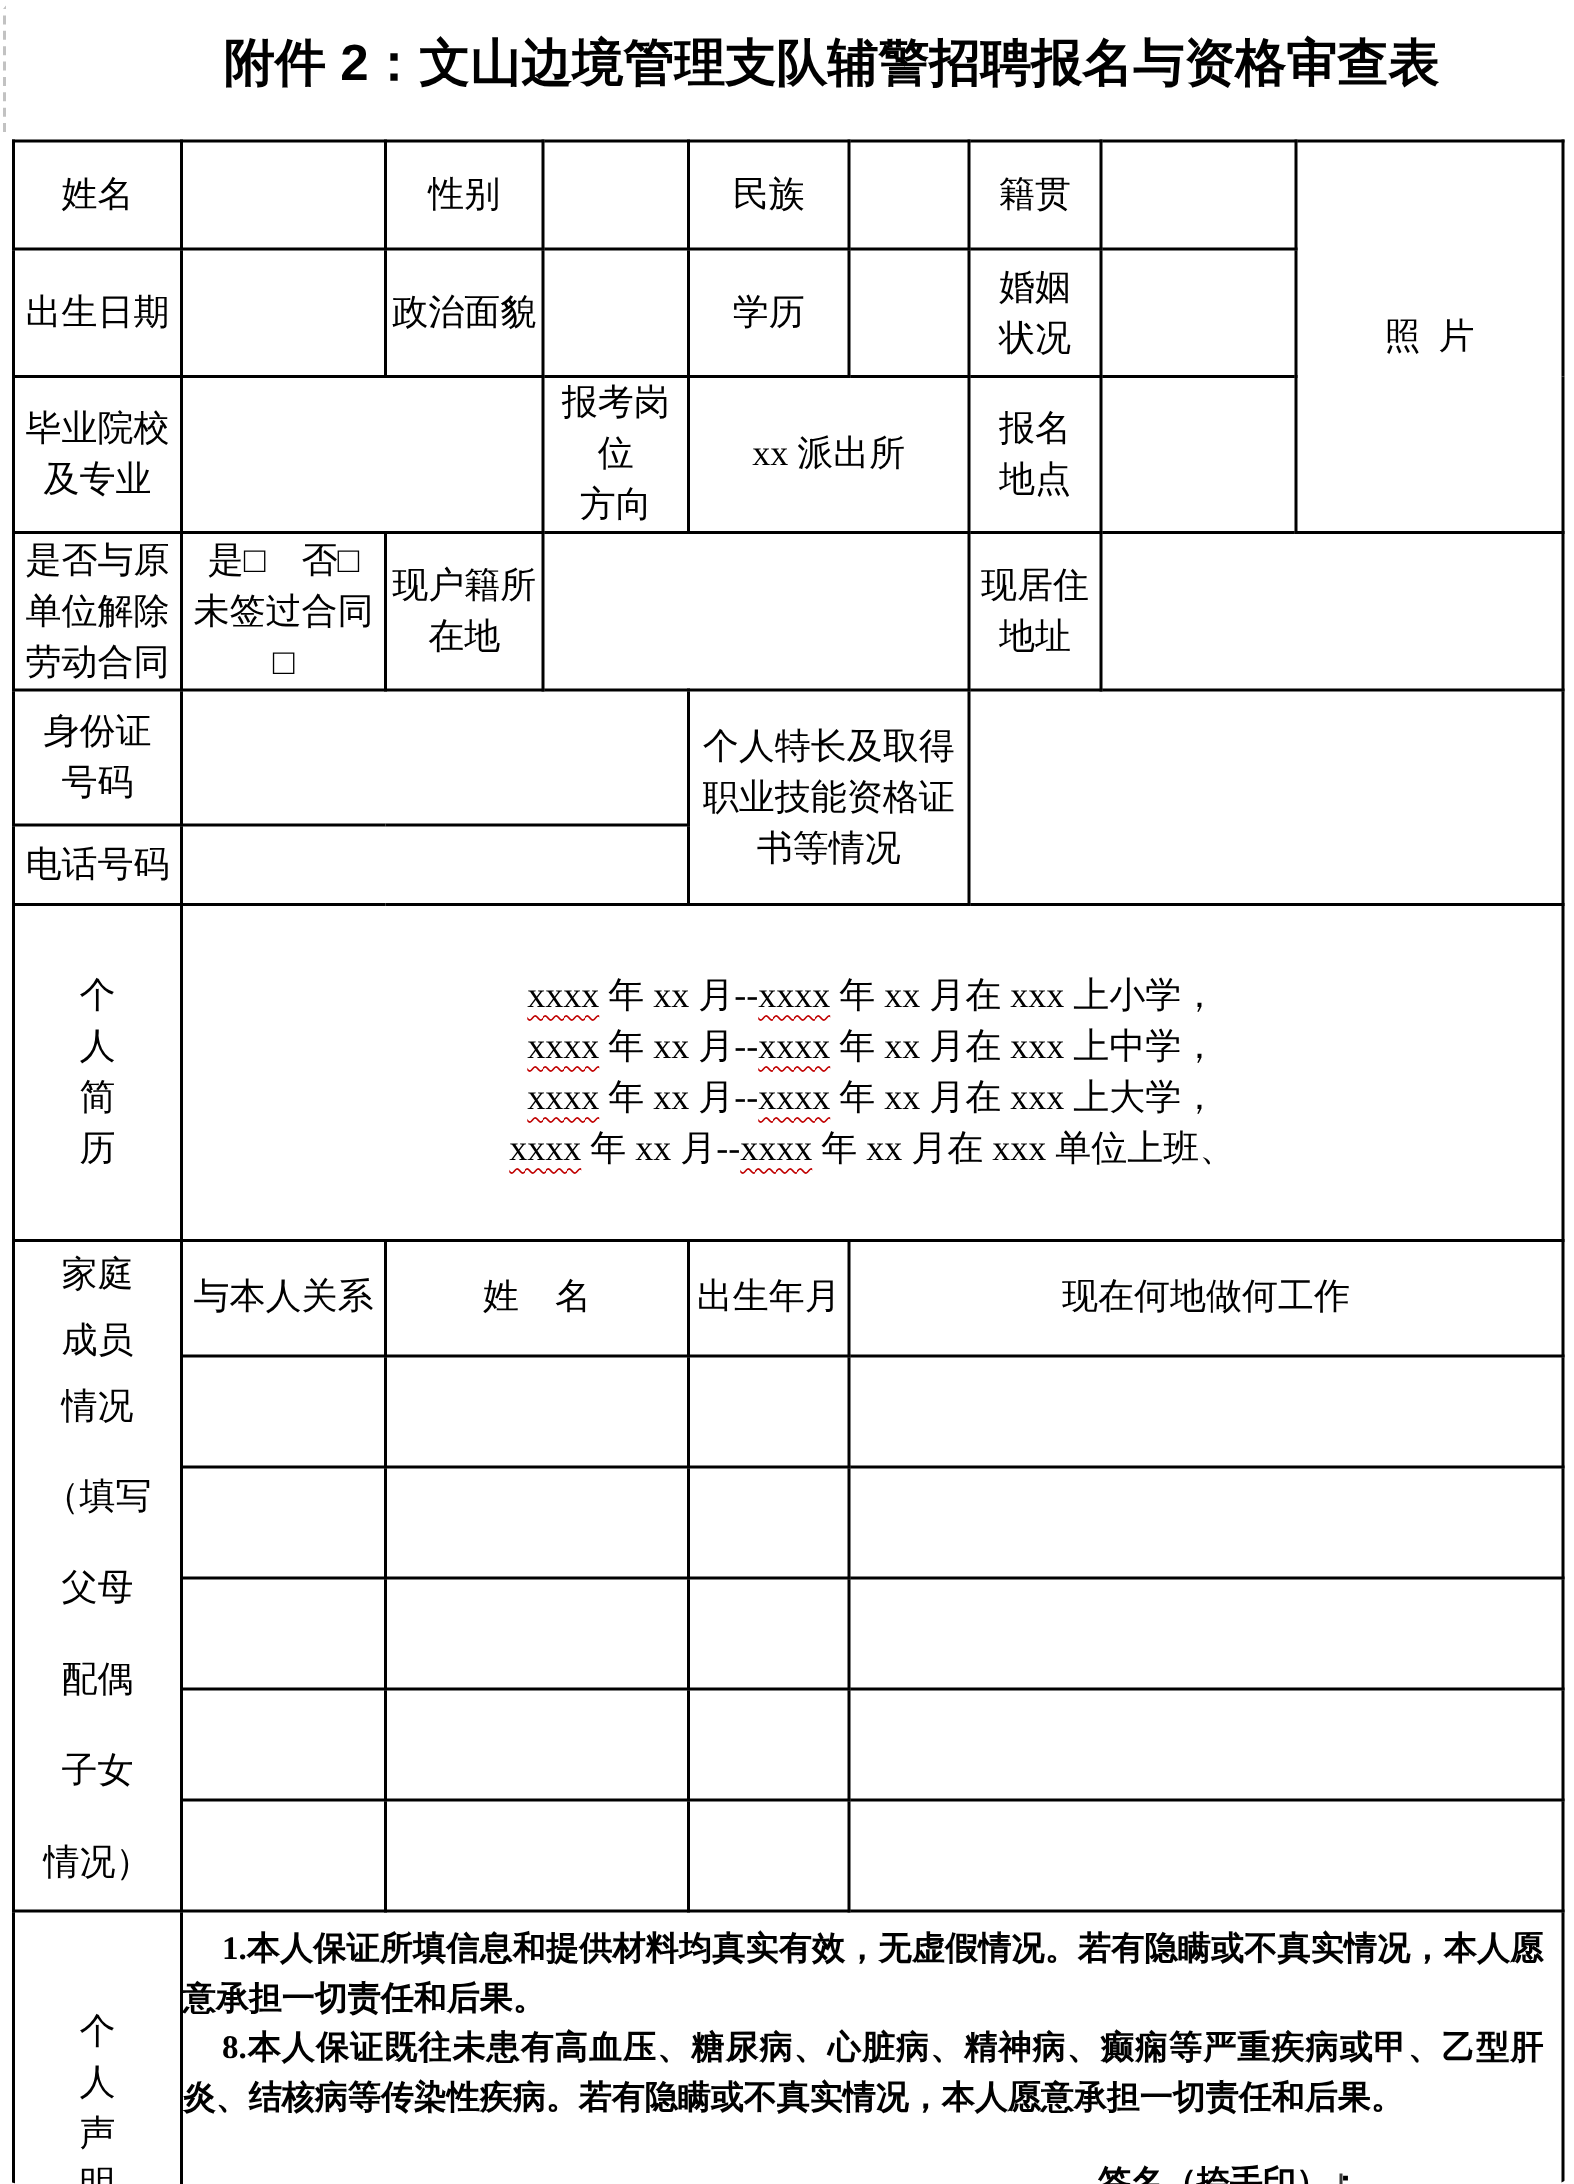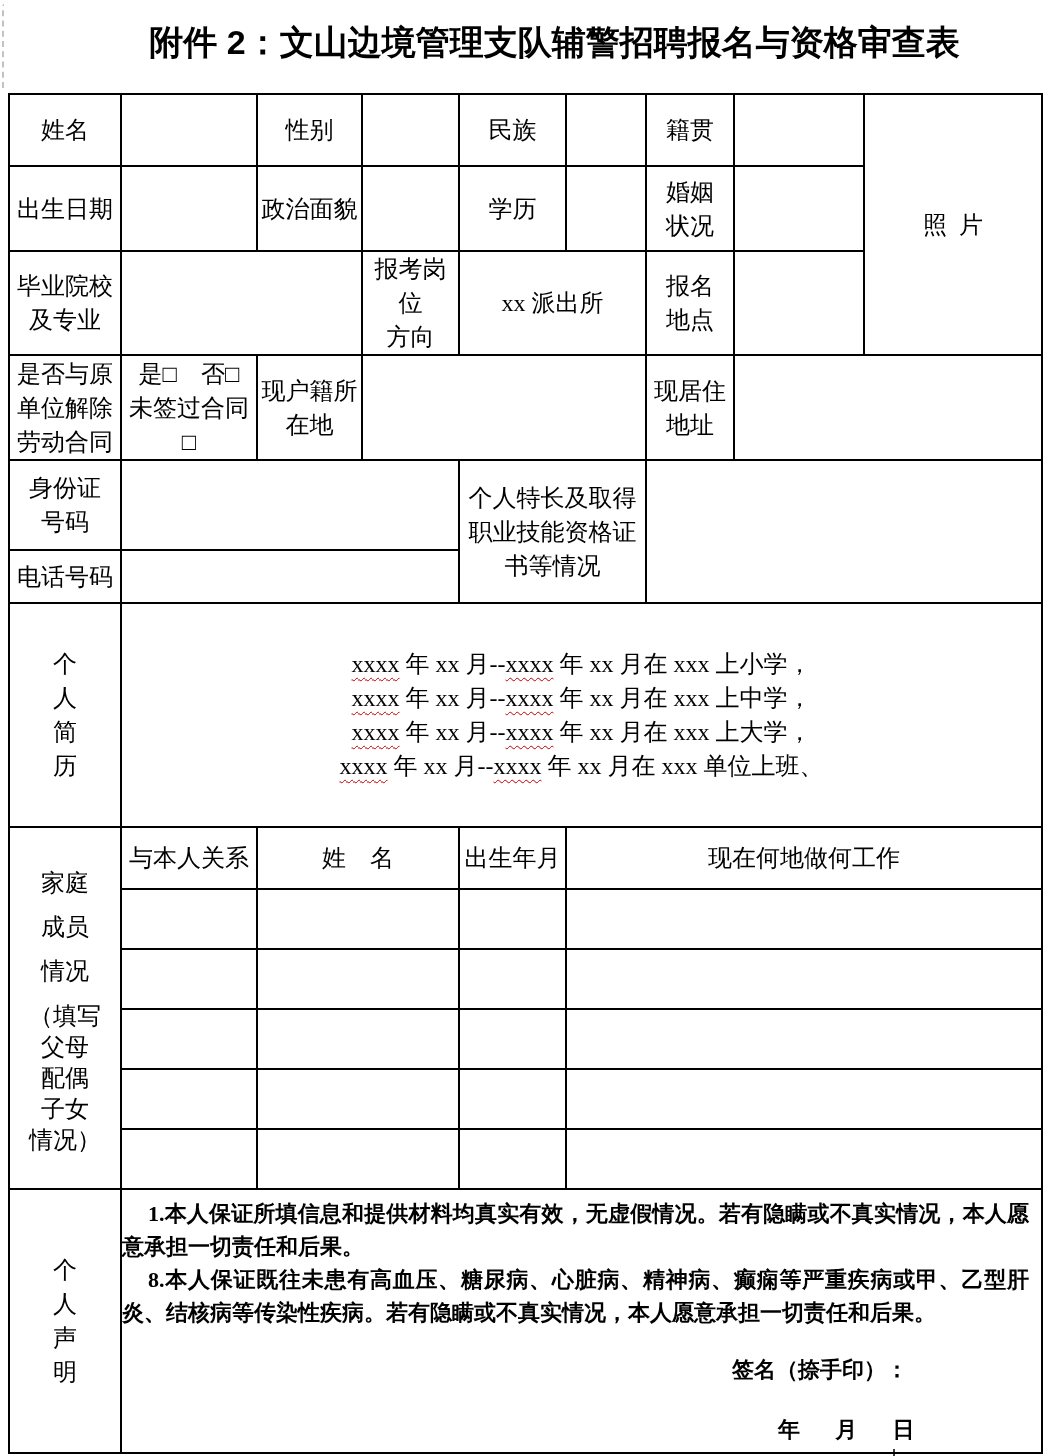--- a/index.html
+++ b/index.html
@@ -15,21 +15,21 @@
   table.form{position:absolute;top:93px;left:8px;border-collapse:collapse;table-layout:fixed;width:1033px;}
   table.form td{border:2px solid #000;text-align:center;vertical-align:middle;
     font-size:24px;line-height:34px;padding:0;overflow:hidden;}
 
   .lbl{white-space:pre-line;}
   .lh38{line-height:38px;}
   .lh43{line-height:43px;}
   .photo-lbl{letter-spacing:0.5em;text-indent:0.5em;}
 
   .fam-label .main{white-space:pre-line;line-height:44px;}
-  .fam-label .note{white-space:pre-line;line-height:31px;margin-top:8px;text-align:center;}
+  .fam-label .note{white-space:pre-line;line-height:61px;margin-top:8px;text-align:center;}
 
   .resume-cell{text-align:left;padding-left:6px;font-size:24px;line-height:33px;}
   .resume-line{white-space:nowrap;}
   .wavy{text-decoration-line:underline;text-decoration-style:wavy;text-decoration-color:#c00000;
     text-decoration-thickness:1px;text-underline-offset:5px;}
 
   .decl-cell{vertical-align:top;text-align:left;padding:8px 0 0 6px;}
   .decl-para{width:907px;font-weight:bold;font-size:22px;line-height:33px;text-align:justify;text-indent:26px;font-family:Liberation Serif, serif;}
   .decl-sign{font-weight:bold;font-size:22px;line-height:33px;margin:24px 0 0 477px;}
   .decl-date{font-weight:bold;font-size:22px;line-height:33px;margin:27px 12px 0 548px;letter-spacing:0.3em;}

